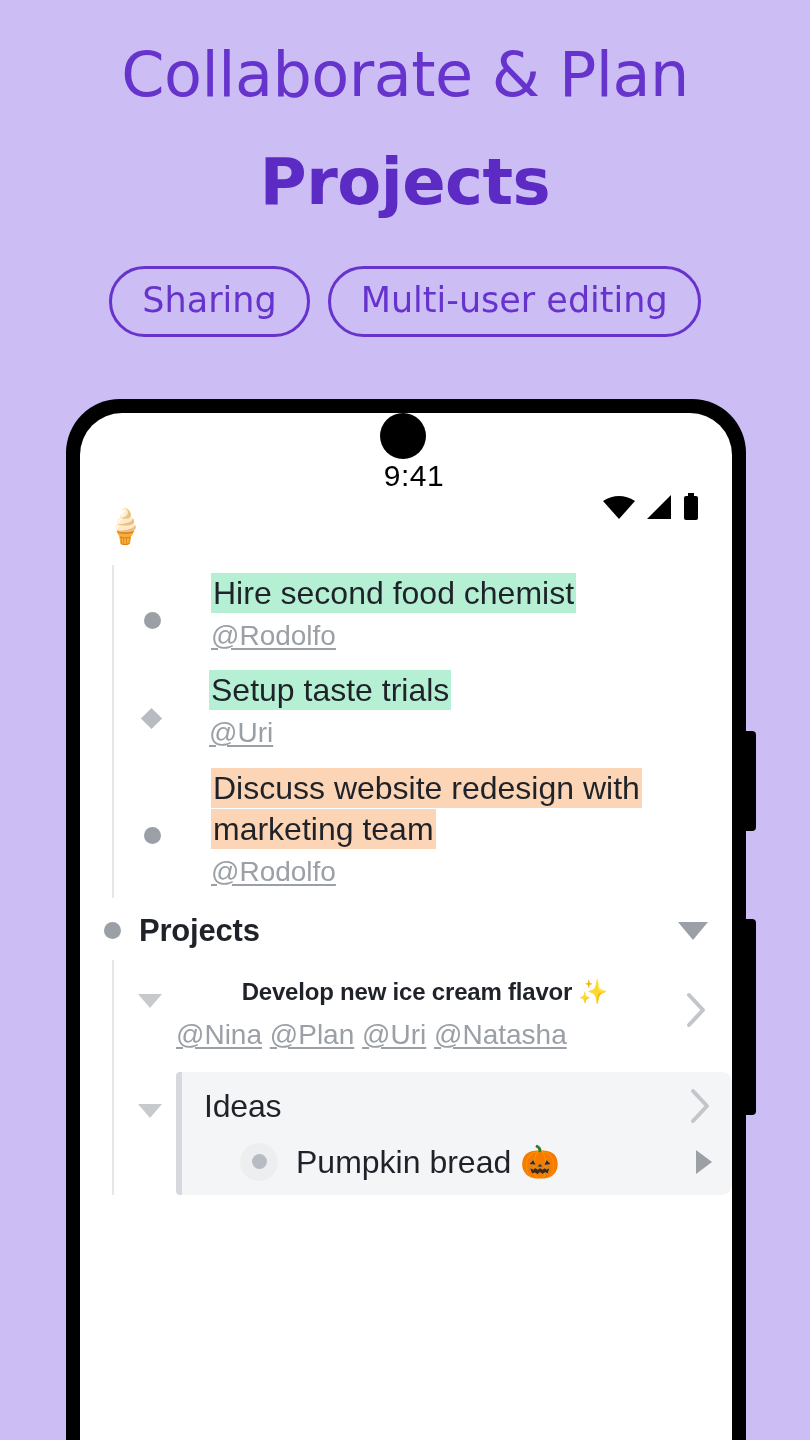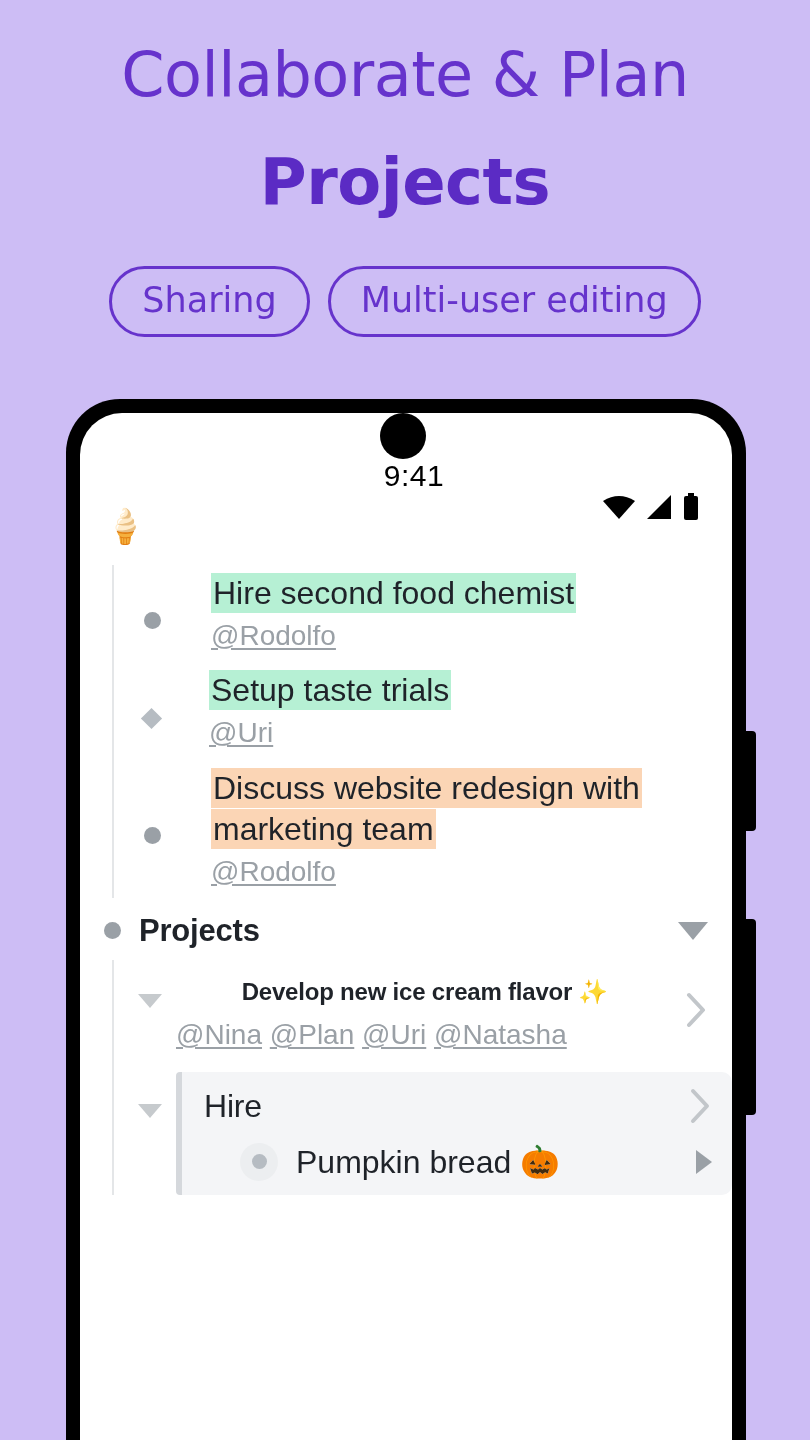--- a/index.html
+++ b/index.html
@@ -425,21 +425,21 @@
             <svg width="22" height="36" viewBox="0 0 22 36">
                 <path d="M3 3 L17 18 L3 33" stroke="#c2c6ca" stroke-width="4" fill="none" stroke-linecap="round" stroke-linejoin="round"></path>
               </svg>
           </span>
         </div>
 
         <div class="card-wrap">
           <span class="tri-down small"></span>
           <div class="card">
             <div class="card-head">
-              <span class="card-title">Hire</span>
+              <span class="card-title">Ideas</span>
               <span class="chev-right">
                 <svg width="22" height="36" viewBox="0 0 22 36">
                     <path d="M3 3 L17 18 L3 33" stroke="#c2c6ca" stroke-width="4" fill="none" stroke-linecap="round" stroke-linejoin="round"></path>
                   </svg>
               </span>
             </div>
             <div class="card-item">
               <span class="ring-bullet">
                   <i></i>
                 </span>

